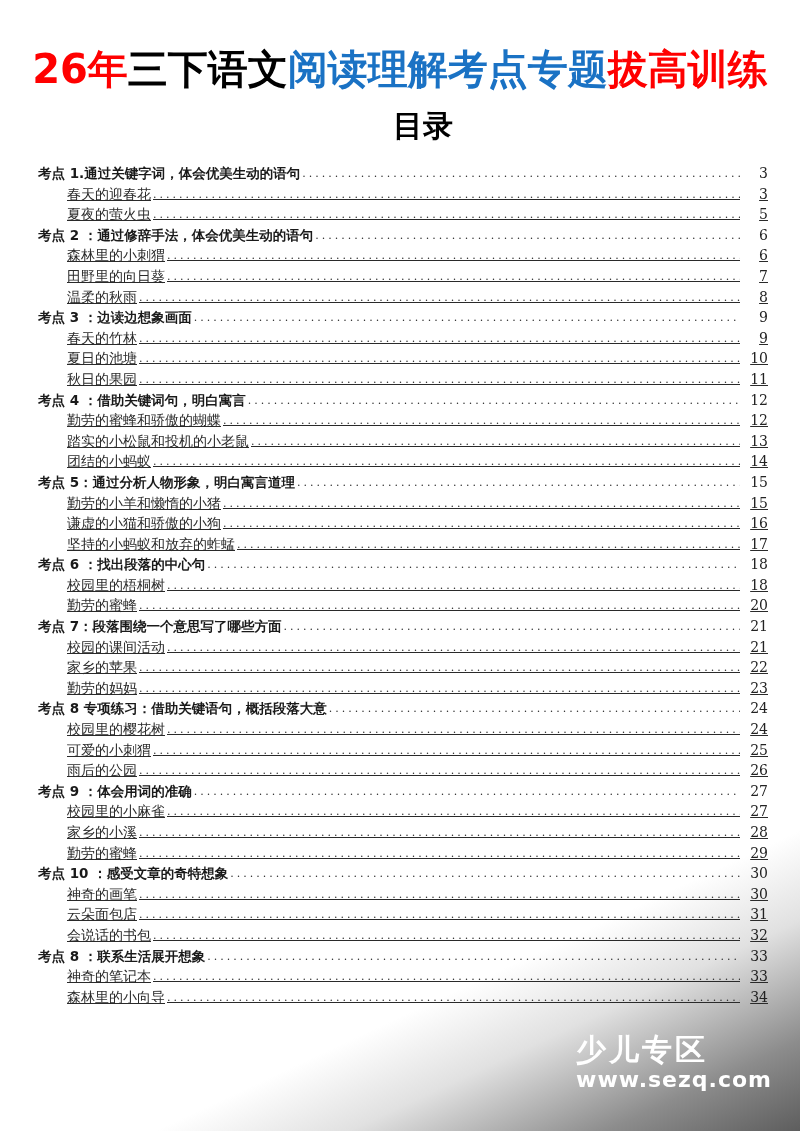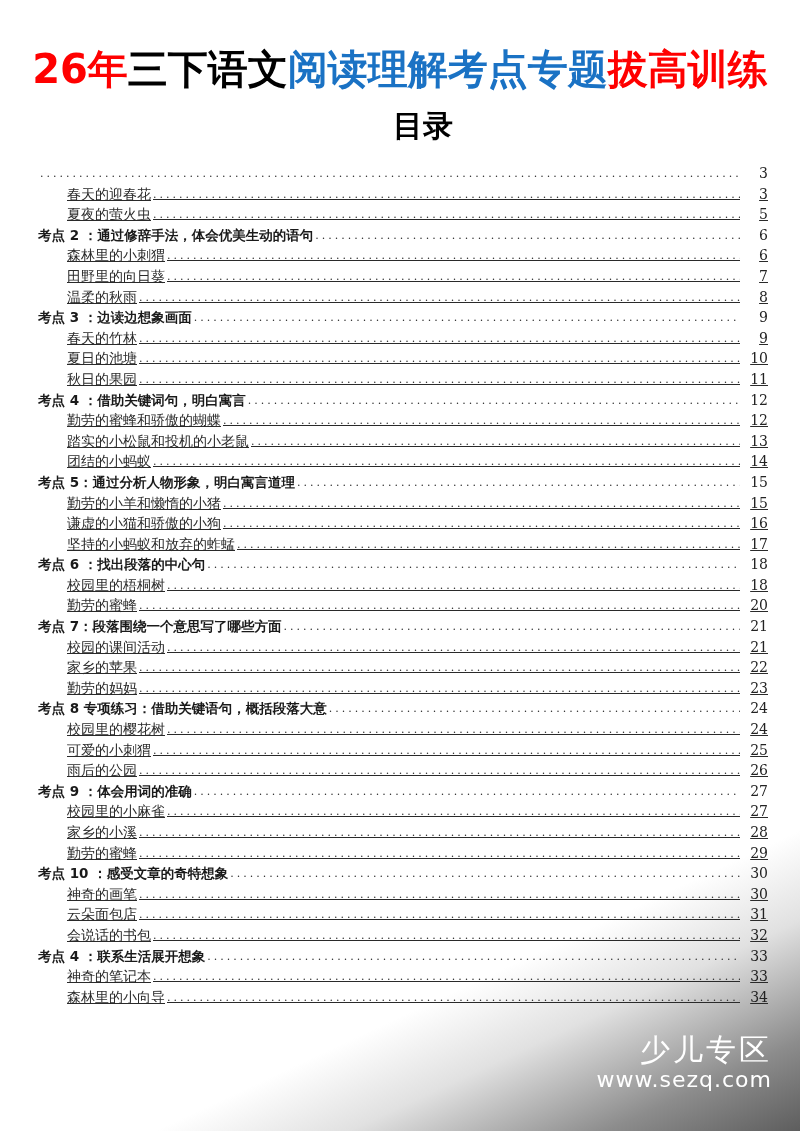--- a/index.html
+++ b/index.html
@@ -106,25 +106,25 @@
       text-align: right;
       font-family: "DejaVu Serif", "Liberation Serif", serif;
       font-weight: normal;
       font-size: 14px;
       color: #222;
     }
     .watermark {
       position: absolute;
       right: 28px;
       bottom: 38px;
-      text-align: right;
+      text-align: left;
       color: #ffffff;
       z-index: 3;
       font-family: "DejaVu Sans", "Liberation Sans", sans-serif;
-      font-weight: normal;
+      font-weight: bold;
       margin-left: 36px;
     }
     .watermark .wm-cn {
       font-size: 30px;
       letter-spacing: 3px;
       line-height: 34px;
     }
     .watermark .wm-url {
       font-size: 22px;
       line-height: 26px;
@@ -137,20 +137,21 @@
 <div class="corner-shade"></div>
 
 <h1 class="title" style="margin:0;">
   <span style="color: rgb(255, 0, 0);">26年</span><span style="color: rgb(0, 0, 0);">三下语文</span><span style="color: rgb(26, 114, 196);">阅读理解考点专题</span><span style="color: rgb(255, 0, 0);">拔高训练</span>
 </h1>
 
 <div class="subtitle">目录</div>
 
 <div class="toc" id="toc">
     <div class="row section">
+      <span class="label">考点 1.通过关键字词，体会优美生动的语句</span>
       <span class="leader"></span>
       <span class="page">3</span>
     </div>
     <div class="row item">
       <span class="label">春天的迎春花</span>
       <span class="leader"></span>
       <span class="page">3</span>
     </div>
     <div class="row item">
       <span class="label">夏夜的萤火虫</span>
@@ -326,21 +327,21 @@
       <span class="label">云朵面包店</span>
       <span class="leader"></span>
       <span class="page">31</span>
     </div>
     <div class="row item">
       <span class="label">会说话的书包</span>
       <span class="leader"></span>
       <span class="page">32</span>
     </div>
     <div class="row section">
-      <span class="label">考点 4 ：联系生活展开想象</span>
+      <span class="label">考点 8 ：联系生活展开想象</span>
       <span class="leader"></span>
       <span class="page">33</span>
     </div>
     <div class="row item">
       <span class="label">神奇的笔记本</span>
       <span class="leader"></span>
       <span class="page">33</span>
     </div>
     <div class="row item">
       <span class="label">森林里的小向导</span>

